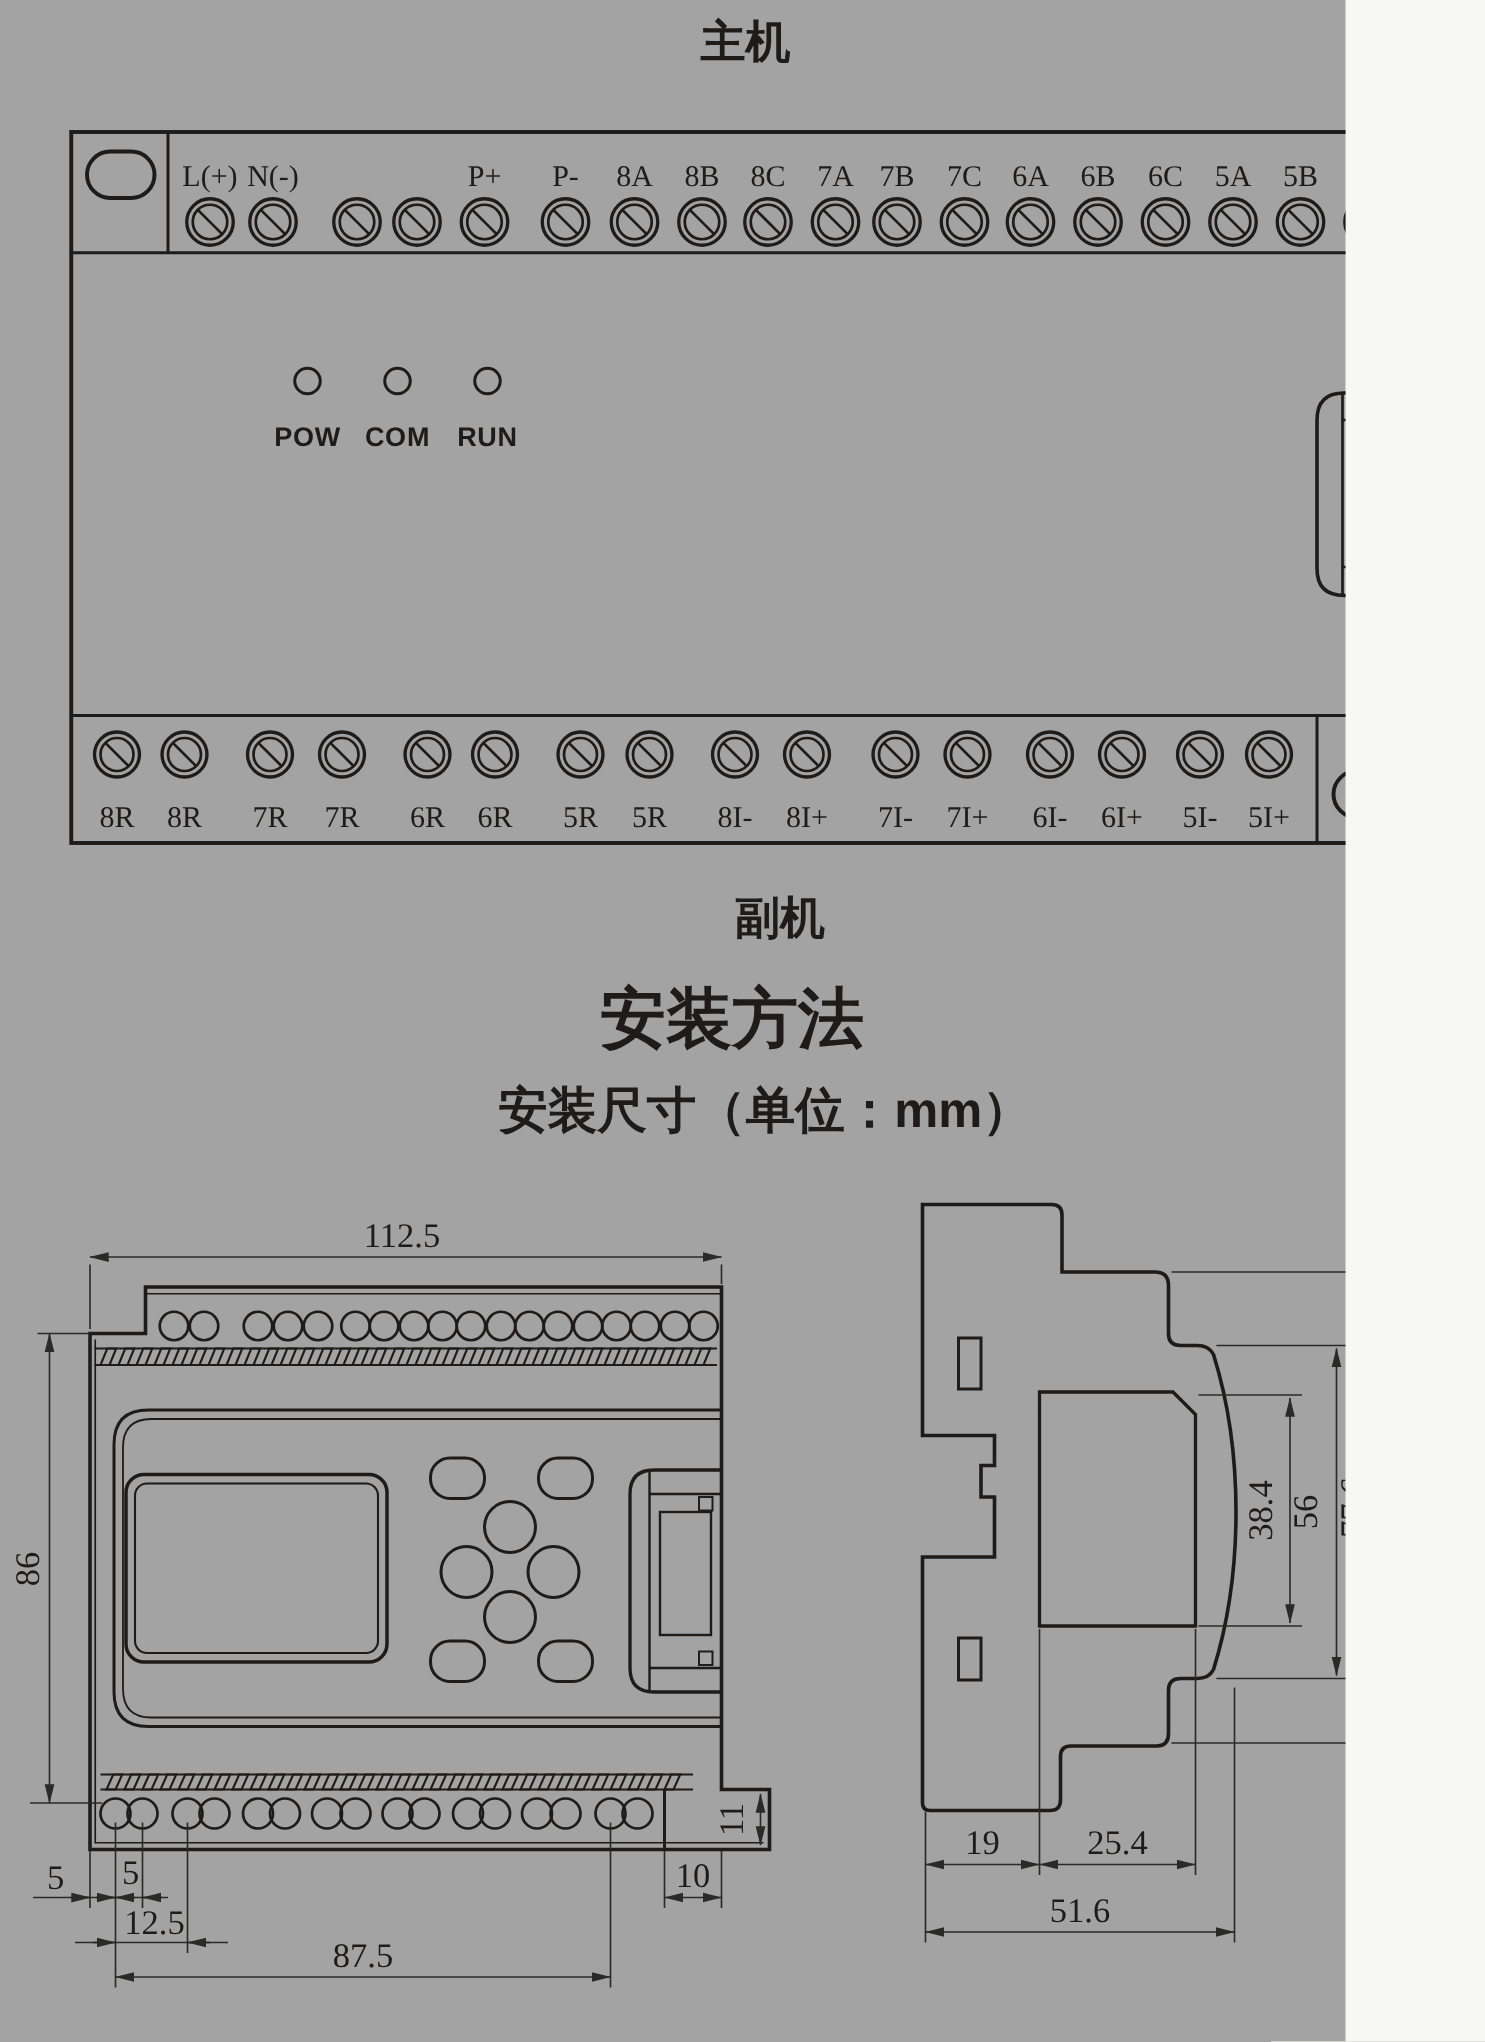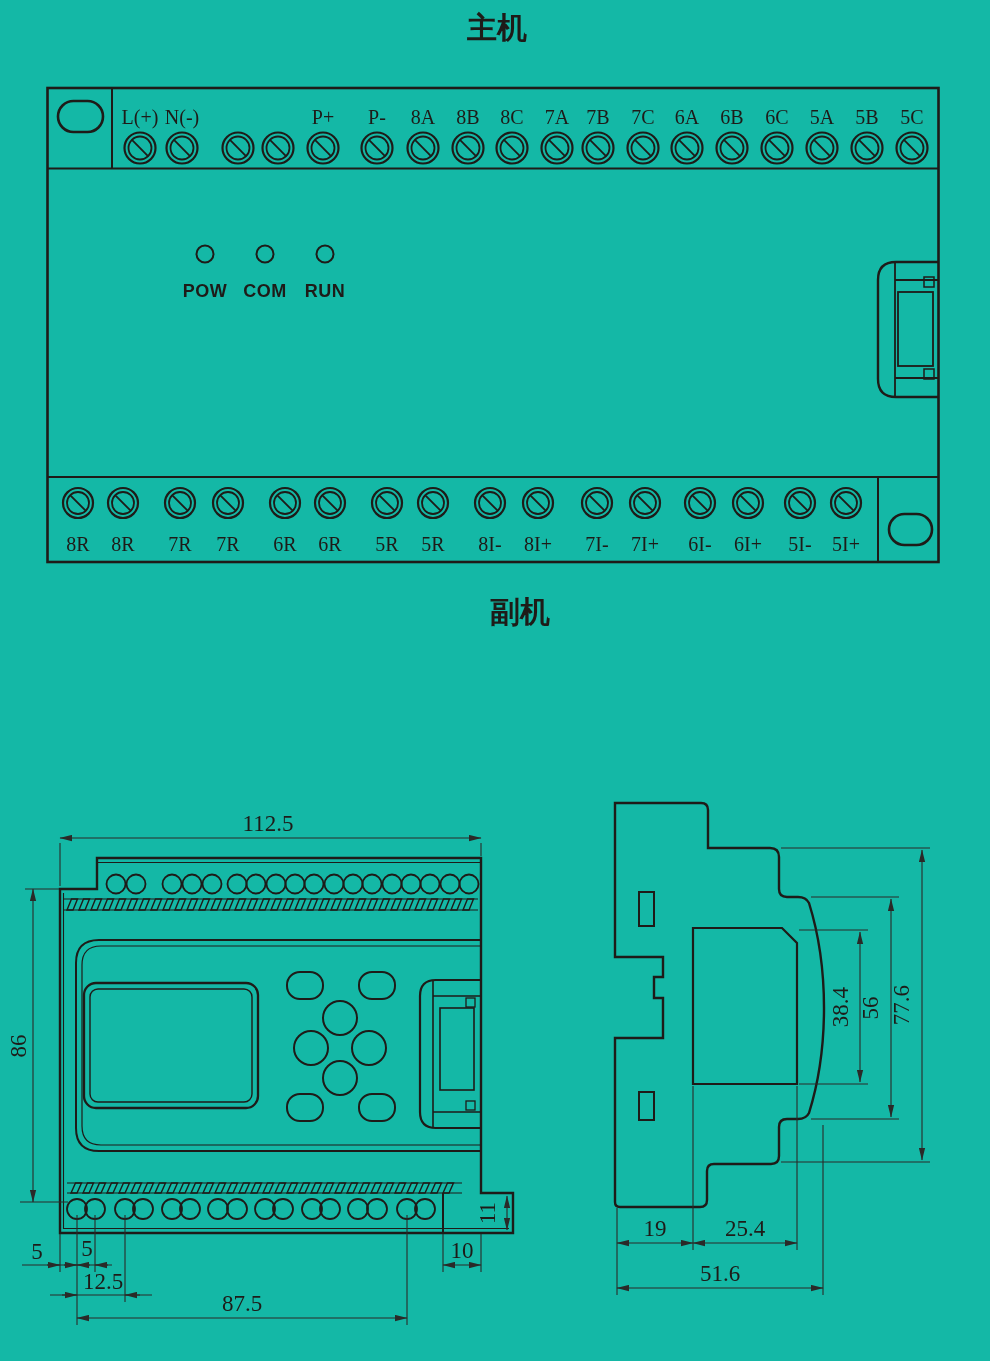--- a/index.html
+++ b/index.html
@@ -1,16 +1,16 @@
 <!DOCTYPE html>
 <html><head>
 <meta charset="utf-8">
 <style>
   html,body{margin:0;padding:0;background:#f7f7f6;}
-  .canvas{position:relative;width:990px;height:1361px;background:#14b8a6;overflow:hidden;
+  .canvas{position:relative;width:897px;height:1361px;background:#a3a3a3;overflow:hidden;
           font-family:"Liberation Serif","DejaVu Serif",serif;color:#1e1b18;}
   .heading{position:absolute;transform:translateX(-50%);white-space:nowrap;}
   .t-serif{font-family:"Liberation Serif","DejaVu Serif",serif;font-weight:bold;font-size:30px;}
   .t-sans{font-family:"Liberation Sans","DejaVu Sans",sans-serif;font-weight:bold;}
   svg{position:absolute;left:0;top:0;}
   svg *{vector-effect:none;}
   .ln{stroke:#1e1b18;fill:none;}
   .thin{stroke:#2a2a28;stroke-width:1.1;fill:none;}
   .dim-line{stroke:#2a2a28;stroke-width:1.1;fill:none;}
   text{fill:#1e1b18;}
@@ -18,20 +18,22 @@
   .term-label{font-family:"Liberation Serif","DejaVu Serif",serif;font-size:20px;text-anchor:middle;}
   .led-label{font-family:"Liberation Sans","DejaVu Sans",sans-serif;font-weight:bold;font-size:18px;text-anchor:middle;letter-spacing:0.5px;}
 </style>
 </head>
 <body>
 
 <div class="canvas">
 
   <div class="heading t-serif" style="left:497px;top:8px;">主机</div>
   <div class="heading t-serif" style="left:520px;top:592px;">副机</div>
+  <div class="heading t-sans" style="left:488px;top:650px;font-size:44px;">安装方法</div>
+  <div class="heading t-sans" style="left:510px;top:718px;font-size:33px;">安装尺寸（单位：mm）</div>
 
   <svg width="990" height="1361" viewBox="0 0 990 1361">
     <defs>
       <marker id="arr" viewBox="0 0 12 6" refX="11.5" refY="3" markerWidth="13" markerHeight="7" orient="auto-start-reverse" markerUnits="userSpaceOnUse">
         <path d="M0,0 L12,3 L0,6 Z" fill="#2a2a28"></path>
       </marker>
     </defs>
 
     <g>
       <rect x="47.5" y="88" width="891" height="474" class="ln" stroke-width="2.6"></rect>

